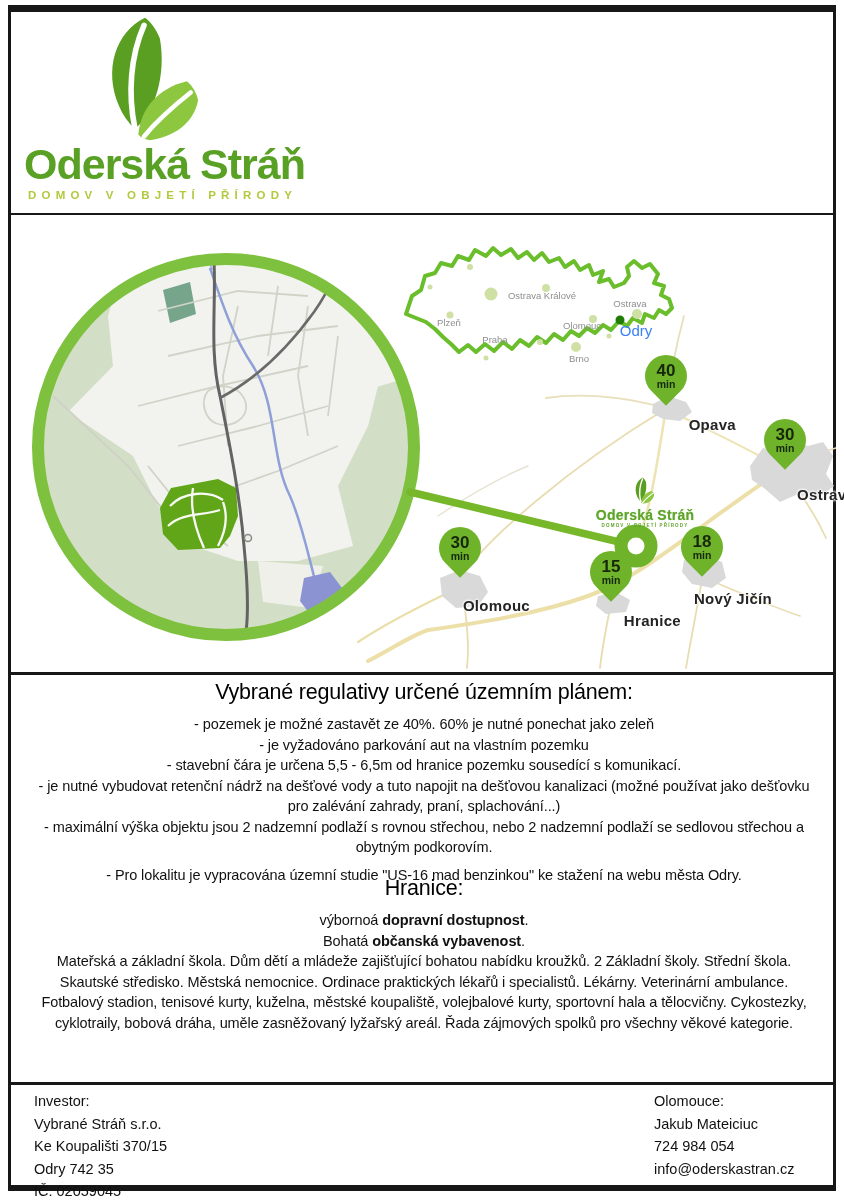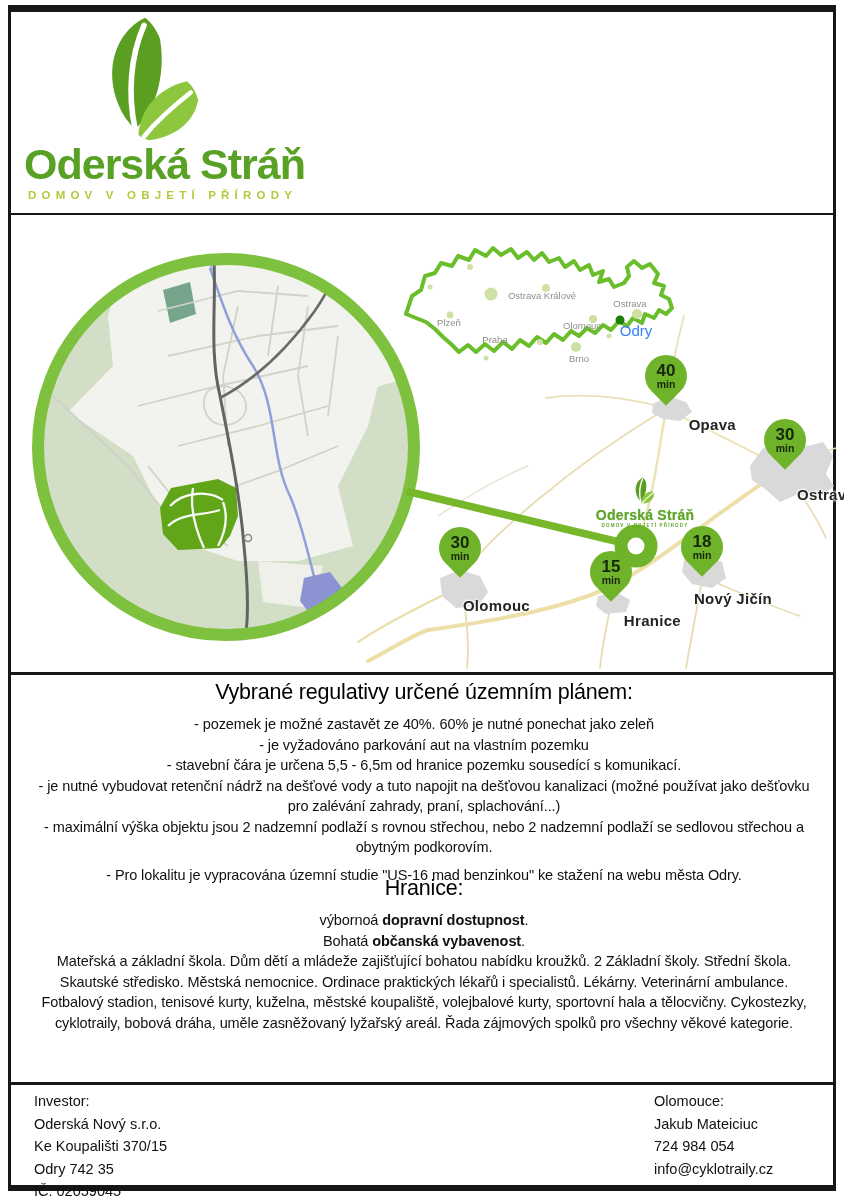--- a/index.html
+++ b/index.html
@@ -253,23 +253,23 @@
   <h2>Hranice:</h2>
   <p class="body-line"><span>výbornoá </span><b>dopravní dostupnost</b><span>.</span></p>
   <p class="body-line"><span>Bohatá </span><b>občanská vybavenost</b><span>.</span></p>
   <p class="body-line">Mateřská a základní škola. Dům dětí a mládeže zajišťující bohatou nabídku kroužků. 2 Základní školy. Střední škola. Skautské středisko. Městská nemocnice. Ordinace praktických lékařů i specialistů. Lékárny. Veterinární ambulance. Fotbalový stadion, tenisové kurty, kuželna, městské koupaliště, volejbalové kurty, sportovní hala a tělocvičny. Cykostezky, cyklotraily, bobová dráha, uměle zasněžovaný lyžařský areál. Řada zájmových spolků pro všechny věkové kategorie.</p>
 </div>
 
 <div class="sep sep3"></div>
 
 <div class="footer-col inv">
   <p>Investor:</p>
-  <p>Oderská Nový s.r.o.</p>
+  <p>Vybrané Stráň s.r.o.</p>
   <p>Ke Koupališti 370/15</p>
   <p>Odry 742 35</p>
   <p>IČ: 02059045</p>
 </div>
 <div class="footer-col con">
   <p>Olomouce:</p>
   <p>Jakub Mateiciuc</p>
   <p>724 984 054</p>
-  <p>info@cyklotraily.cz</p>
+  <p>info@oderskastran.cz</p>
 </div>
 
 </body></html>

